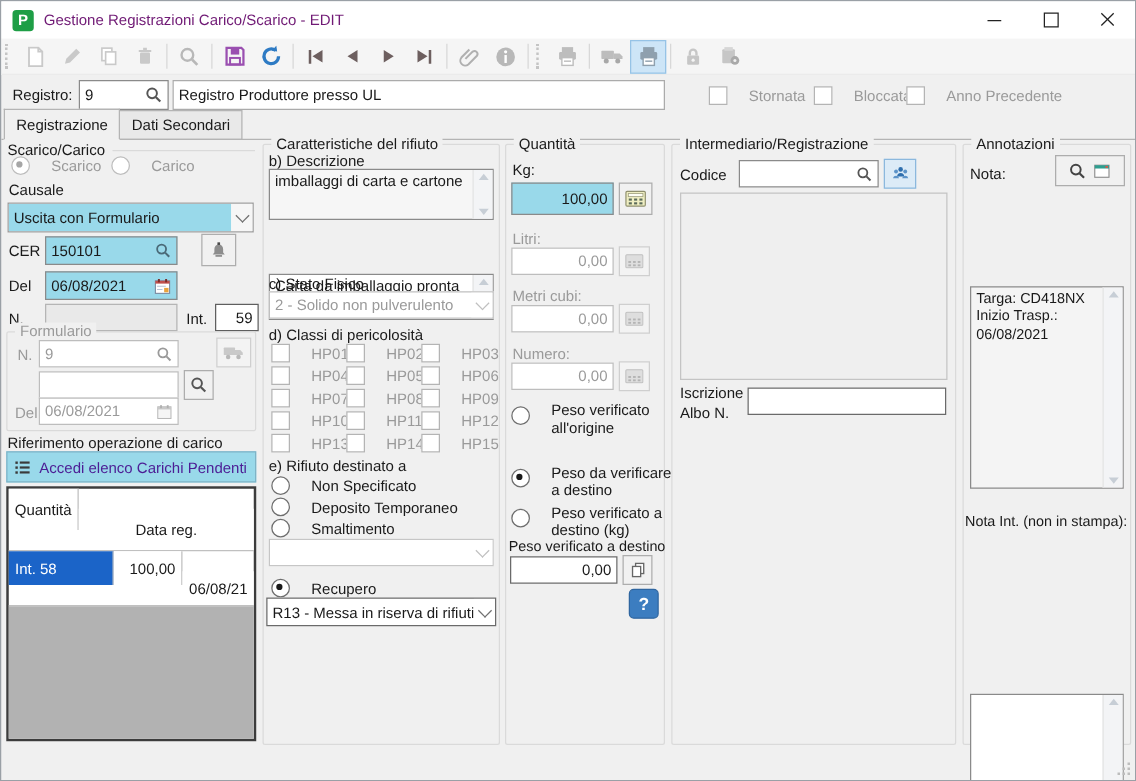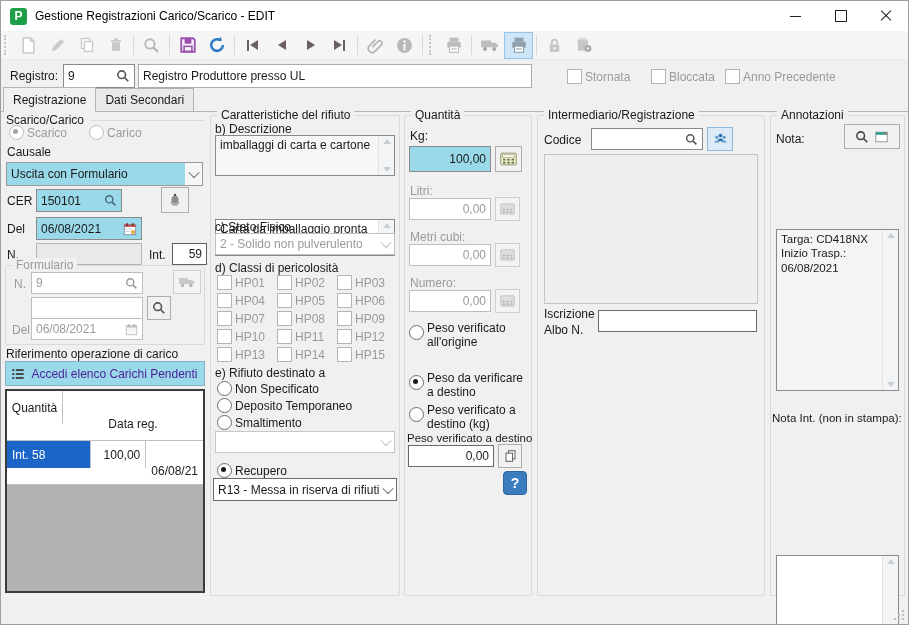--- a/index.html
+++ b/index.html
@@ -3,21 +3,21 @@
 <meta charset="utf-8">
 <style>
   html,body{margin:0;padding:0;}
   body{font-family:"Liberation Sans",sans-serif;font-size:12px;color:#1a1a1a;background:#e8e8e8;}
   #app{position:relative;width:909px;height:625px;background:#f0f0f0;overflow:hidden;box-sizing:border-box;border:1px solid #9aa0a6;}
   .abs{position:absolute;box-sizing:border-box;}
 
   
   .titlebar{left:0;top:0;width:100%;height:30px;background:#ffffff;display:flex;align-items:center;}
   .appicon{width:17px;height:17px;margin-left:9px;background:#1e9e46;border-radius:3px;color:#fff;font-weight:bold;font-size:12px;display:flex;align-items:center;justify-content:center;}
-  .title{margin-left:8px;font-size:12px;color:#000000;}
+  .title{margin-left:8px;font-size:12px;color:#701a75;}
   .winbtns{margin-left:auto;display:flex;height:100%;}
   .winbtn{width:45px;height:100%;display:flex;align-items:center;justify-content:center;}
   .glyph-min{width:11px;height:1px;background:#222;}
   .glyph-max{width:10px;height:10px;border:1px solid #222;}
   .glyph-close{position:relative;width:12px;height:12px;}
   .glyph-close::before,.glyph-close::after{content:"";position:absolute;left:-1px;top:5px;width:14px;height:1px;background:#222;}
   .glyph-close::before{transform:rotate(45deg);}
   .glyph-close::after{transform:rotate(-45deg);}
 
   
@@ -38,21 +38,21 @@
   .fld.ro{border-color:#ababab;}
   .fld.disfld{border-color:#bdbdbd;color:#9a9a9a;}
   .fld.grayfill{background:#e9e9e9;border-color:#b5b5b5;}
   .fld .val{flex:1;}
   .fld .val.num{text-align:right;}
   .cb{width:13px;height:13px;border:1px solid #b4b4b4;background:#fff;flex:none;}
   .radio{position:relative;width:13px;height:13px;border:1px solid #6e6e6e;border-radius:50%;background:#fff;flex:none;}
   .radio.sel::after{content:"";position:absolute;left:3px;top:3px;width:5px;height:5px;border-radius:50%;background:#1a1a1a;}
   .radio.dis{border-color:#bdbdbd;}
   .radio.dis.sel::after{background:#a6a6a6;}
-  .hflex{display:flex;align-items:center;gap:3px;}
+  .hflex{display:flex;align-items:center;gap:17px;}
 
   
   .tabs{left:2px;top:87px;height:24px;display:flex;align-items:flex-end;}
   .tab{padding:4px 9px 4px 9px;border:1px solid #b4b4b4;background:#e9e9e9;margin-right:-1px;font-size:12px;}
   .tab.activeTab{background:#f0f0f0;border-bottom:1px solid #f0f0f0;padding-top:5px;position:relative;z-index:2;}
   .tabline{left:0;top:110px;width:100%;height:1px;background:#b4b4b4;}
 
   
   .gbox{border:1px solid #dadada;border-radius:2px;}
   .legend{position:absolute;top:-8px;left:6px;background:#f0f0f0;padding:0 4px;font-size:12px;white-space:nowrap;}
@@ -280,21 +280,21 @@
     <span class="lbl gray">Carico</span>
   </div>
   <div class="abs lbl" style="left:6px;top:144px;">Causale</div>
   <div class="abs combo" style="left:5px;top:161px;width:197px;height:24px;">
     <div class="ctext" style="background:#99d9ea;">Uscita con Formulario</div>
     <div class="cbtn">
         <div class="chev"></div>
       </div>
   </div>
   <div class="abs lbl" style="left:6px;top:193px;">CER</div>
-  <div class="abs fld cyan" style="left:35px;top:188px;width:86px;height:23px;">
+  <div class="abs fld cyan" style="left:35px;top:188px;width:106px;height:23px;">
     <span class="val">150101</span>
     <svg width="13" height="13" viewBox="0 0 16 16">
         <circle cx="6.5" cy="6.5" r="4.4" fill="none" stroke="#4a6a78" stroke-width="1.8"></circle>
         <line x1="10" y1="10" x2="14" y2="14" stroke="#4a6a78" stroke-width="2"></line>
       </svg>
   </div>
   <div class="abs sqbtn" style="left:160px;top:186px;width:28px;height:26px;">
     <svg width="14" height="14" viewBox="0 0 16 16">
         <path d="M8 3a4 4 0 0 1 4 4v3.2L13.5 12h-11L4 10.2V7a4 4 0 0 1 4-4z" fill="#8d8d8d"></path>
         <rect x="6.8" y="1" width="2.4" height="2.4" fill="#4a4a4a"></rect>

